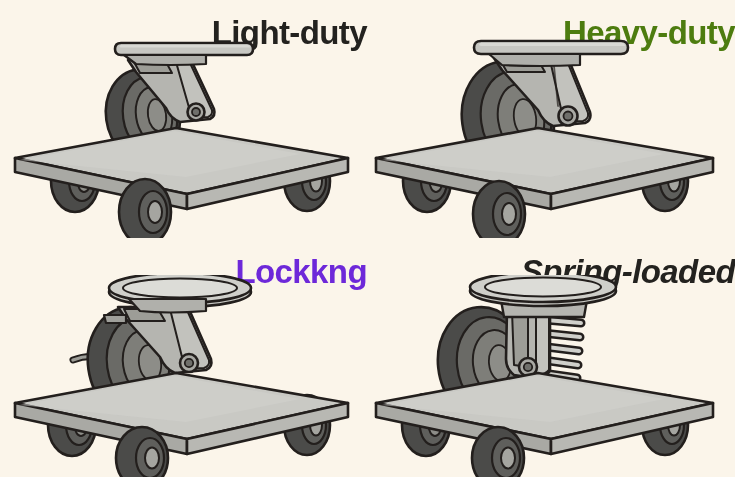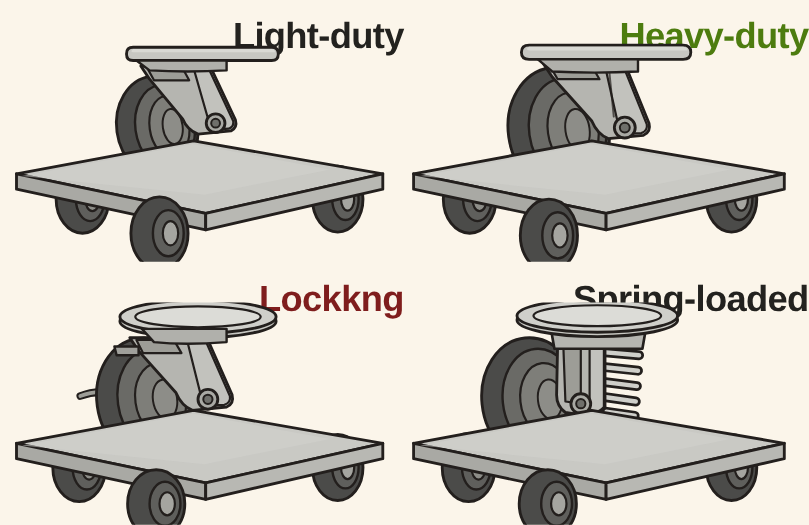--- a/index.html
+++ b/index.html
@@ -21,21 +21,21 @@
     background: #fbf5ea;
   }
   .cell {
     position: absolute;
     width: 367px;
     height: 238px;
   }
   .cell-0 { left: 0px;   top: 0px; }
   .cell-1 { left: 368px; top: 0px; }
   .cell-2 { left: 0px;   top: 239px; }
-  .cell-3 { left: 368px; top: 239px; }
+  .cell-3 { left: 368px; top: 239px; font-style: italic; }
 
   .cell-title {
     position: absolute;
     top: 14px;
     left: 0;
     width: 367px;
     text-align: right;
     font-size: 33px;
     font-weight: bold;
     letter-spacing: -0.6px;
@@ -171,21 +171,21 @@
             <ellipse cx="139" cy="178" rx="14" ry="21" fill="#5f5f5c" stroke-width="2.2"></ellipse>
             <ellipse cx="141" cy="178" rx="7" ry="11" fill="#a5a5a0" stroke-width="2"></ellipse>
           </g>
 
         </g>
       </svg>
     </div>
   </div>
 
   <div class="cell cell-2">
-    <div class="cell-title" style="color: #7f1d1d;">Lockkng</div>
+    <div class="cell-title" style="color: #6d28d9;">Lockkng</div>
     <div class="art">
       <svg width="367" height="202" viewBox="0 0 367 202" xmlns="http://www.w3.org/2000/svg">
         <g stroke="#231f1d" stroke-width="2.6" stroke-linejoin="round" stroke-linecap="round">
 
           <g>
             <ellipse cx="72" cy="150" rx="24" ry="31" fill="#4b4b49"></ellipse>
             <ellipse cx="79" cy="150" rx="13" ry="20" fill="#5f5f5c" stroke-width="2.2"></ellipse>
             <ellipse cx="81" cy="150" rx="6.5" ry="11" fill="#8d8d88" stroke-width="2"></ellipse>
           </g>
           <g>

